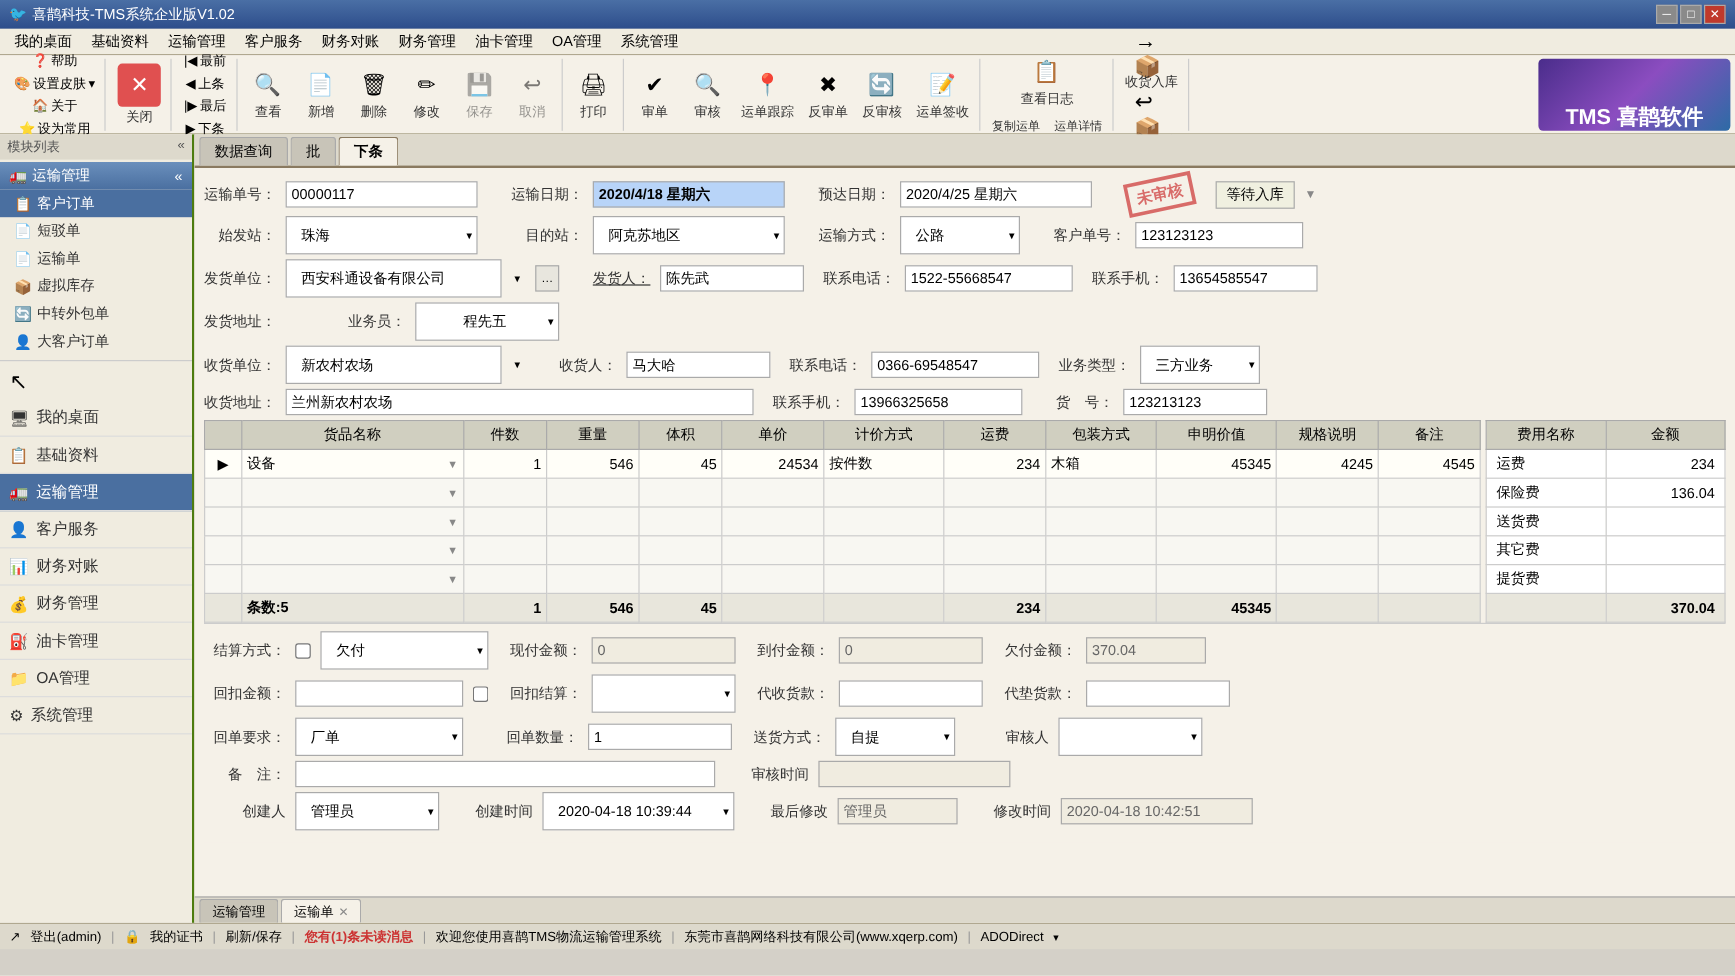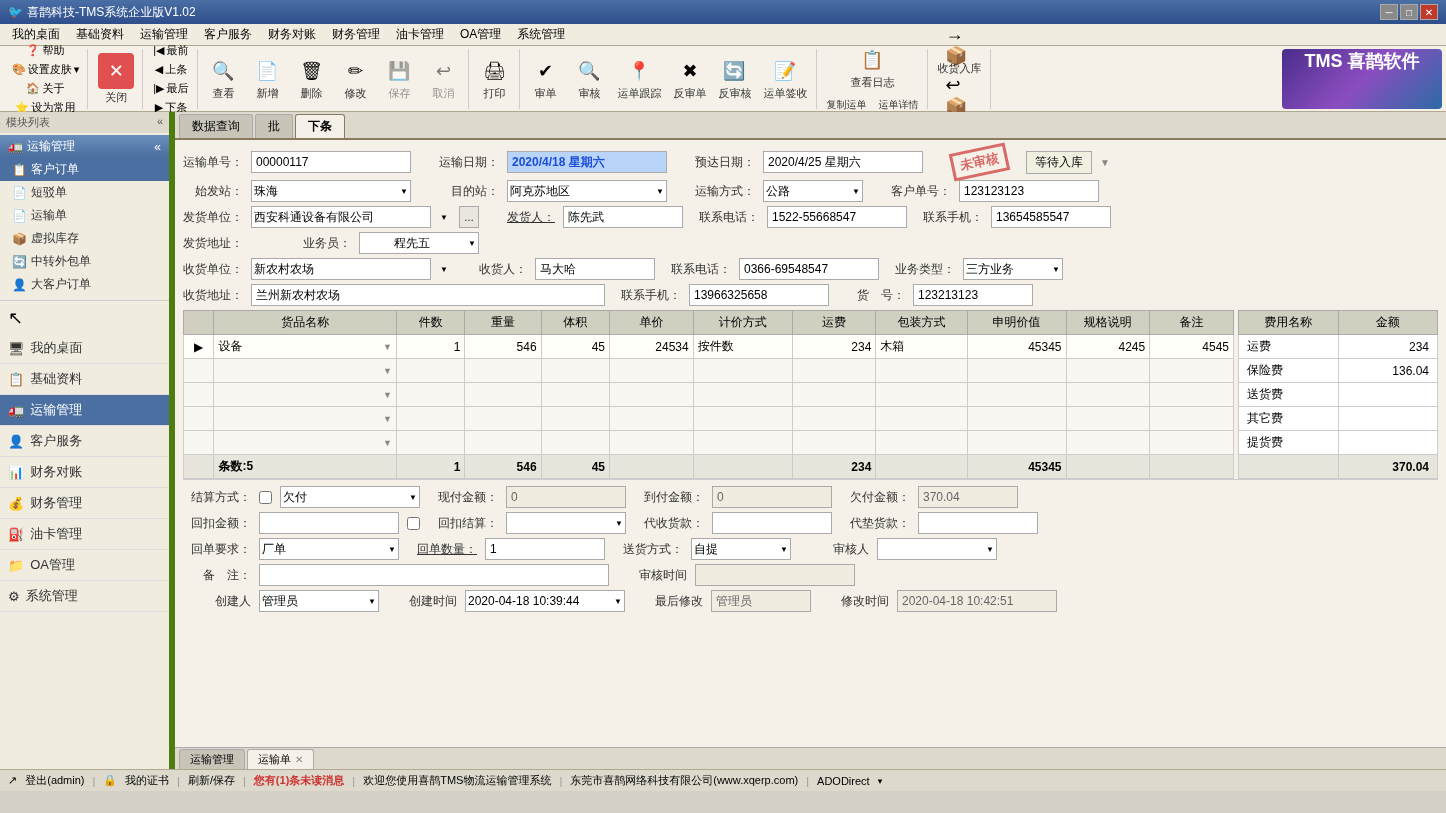--- a/index.html
+++ b/index.html
@@ -17,27 +17,27 @@
     #menu-bar span { padding: 2px 8px; cursor: pointer; font-size: 12px; }
 
     
     #toolbar { background: #f5f1e8; border-bottom: 1px solid #b0a890; padding: 2px 4px; display: flex; align-items: center; gap: 2px; height: 66px; }
     .toolbar-group { display: flex; flex-direction: column; align-items: center; gap: 2px; padding: 0 4px; border-right: 1px solid #ccc; height: 60px; justify-content: center; }
     .toolbar-group:last-child { border-right: none; }
     .toolbar-btn { display: flex; flex-direction: column; align-items: center; gap: 1px; cursor: pointer; padding: 2px 4px; min-width: 40px; }
     .toolbar-btn .btn-icon { width: 28px; height: 28px; display: flex; align-items: center; justify-content: center; font-size: 18px; }
     .toolbar-btn .btn-label { font-size: 11px; color: #333; white-space: nowrap; text-align: center; }
     .toolbar-small-btn { display: flex; align-items: center; gap: 2px; cursor: pointer; padding: 1px 4px; font-size: 11px; }
-    .logo-area { margin-left: auto; background: linear-gradient(135deg, #4a2d8b, #8b4dc0, #2d6ba5); width: 160px; height: 60px; border-radius: 4px; display: flex; align-items: flex-start; justify-content: center; color: white; font-size: 18px; font-weight: bold; }
+    .logo-area { margin-left: auto; background: linear-gradient(135deg, #4a2d8b, #8b4dc0, #2d6ba5); width: 160px; height: 60px; border-radius: 4px; display: flex; align-items: flex-end; justify-content: center; color: white; font-size: 18px; font-weight: bold; }
 
     
     #main { display: flex; height: calc(813px - 24px - 22px - 66px - 22px - 22px); }
 
     
-    #sidebar { width: 175px; background: #f0ece0; border-right: 6px solid #4d7c0f; display: flex; flex-direction: column; overflow-y: auto; }
+    #sidebar { width: 162px; background: #f0ece0; border-right: 2px solid #4d7c0f; display: flex; flex-direction: column; overflow-y: auto; }
     .sidebar-header { background: #ddd9cc; padding: 3px 6px; font-size: 11px; color: #555; display: flex; justify-content: space-between; }
     .sidebar-section { padding: 2px 0; }
     .sidebar-section-title { background: linear-gradient(to bottom, #6a8fbc, #4a6fa0); color: white; padding: 3px 8px; font-size: 12px; display: flex; align-items: center; gap: 4px; cursor: pointer; }
     .sidebar-item { padding: 3px 12px; cursor: pointer; font-size: 12px; color: #333; display: flex; align-items: center; gap: 4px; }
     .sidebar-item.active { background: #4a6fa0; color: white; }
     .sidebar-divider { height: 1px; background: #ccc; margin: 2px 0; }
     .sidebar-big-item { padding: 6px 8px; cursor: pointer; font-size: 13px; color: #333; display: flex; align-items: center; gap: 6px; border-bottom: 1px solid #ddd; }
 
     
     #content { flex: 1; display: flex; flex-direction: column; background: #e8e4d8; overflow: hidden; }
@@ -46,23 +46,23 @@
     #tab-bar { background: #ddd9cc; border-bottom: 2px solid #8a7a60; display: flex; align-items: flex-end; padding: 2px 4px 0; gap: 2px; height: 28px; }
     .tab { padding: 3px 12px; background: #c8c4b8; border: 1px solid #aaa; border-bottom: none; cursor: pointer; font-size: 12px; border-radius: 3px 3px 0 0; }
     .tab.active { background: #f5f1e8; border-color: #8a7a60; font-weight: bold; }
 
     
     #form-area { flex: 1; background: #f5f1e8; padding: 8px; overflow-y: auto; }
     
     .form-row { display: flex; align-items: center; margin-bottom: 4px; gap: 8px; }
     .form-label { color: #333; white-space: nowrap; min-width: 60px; text-align: right; }
     .form-input { border: 1px solid #aaa; background: white; padding: 2px 4px; height: 22px; font-size: 12px; font-family: inherit; }
-    .form-input.blue-bg { background: #b8d4f8; color: #1d4ed8; font-weight: bold; }
+    .form-input.blue-bg { background: #b8d4f8; color: #000000; font-weight: bold; }
     .form-input.disabled { background: #f0ece0; color: #666; }
-    .form-select { border: 1px solid #aaa; background: white; padding: 1px 2px; height: 22px; font-size: 12px; font-family: inherit; }
+    .form-select { border: 1px solid #aaa; background: white; padding: 1px 12px; height: 32px; font-size: 12px; font-family: inherit; }
     .form-dropdown { position: relative; display: inline-flex; align-items: center; }
     .form-dropdown select { appearance: none; padding-right: 16px; }
     .form-dropdown::after { content: "▼"; position: absolute; right: 3px; font-size: 8px; pointer-events: none; }
 
     
     #goods-table { width: 100%; border-collapse: collapse; font-size: 12px; }
     #goods-table th { background: #d0cfc0; border: 1px solid #aaa; padding: 3px 4px; text-align: center; font-weight: normal; }
     #goods-table td { border: 1px solid #ccc; padding: 2px 4px; height: 24px; background: white; }
     #goods-table tr:first-child td { background: #fffef8; }
     #goods-table .empty-row td { background: #f8f7f2; }
@@ -428,21 +428,21 @@
         <span class="form-label" style="margin-left:8px;">业务类型：</span>
         <div class="form-dropdown">
           <select class="form-select" style="width:100px;">
             <option>三方业务</option>
           </select>
         </div>
       </div>
 
       <div class="form-row">
         <span class="form-label">收货地址：</span>
-        <input type="text" class="form-input" style="width: 354px;" value="兰州新农村农场">
+        <input type="text" class="form-input" style="width: 390px;" value="兰州新农村农场">
         <span class="form-label" style="margin-left:8px;">联系手机：</span>
         <input type="text" class="form-input" style="width: 140px;" value="13966325658">
         <span class="form-label" style="margin-left:8px;">货　号：</span>
         <input type="text" class="form-input" style="width: 120px;" value="123213123">
       </div>
 
       <div class="tables-row">
 
         <div class="main-table-wrap">
           <table id="goods-table">
@@ -648,21 +648,21 @@
           <input type="text" class="form-input" style="width: 120px;" value="">
         </div>
 
         <div class="form-row">
           <span class="form-label">回单要求：</span>
           <div class="form-dropdown">
             <select class="form-select" style="width:140px;">
               <option>厂单</option>
             </select>
           </div>
-          <span class="form-label" style="margin-left:10px;text-decoration:underline;">回单数量：</span>
+          <span class="form-label" style="margin-left:28px;">回单数量：</span>
           <input type="text" class="form-input" style="width: 120px;" value="1">
           <span class="form-label" style="margin-left:10px;">送货方式：</span>
           <div class="form-dropdown">
             <select class="form-select" style="width:100px;">
               <option>自提</option>
             </select>
           </div>
           <span class="form-label" style="margin-left:10px;">审核人</span>
           <div class="form-dropdown">
             <select class="form-select" style="width:120px;">

